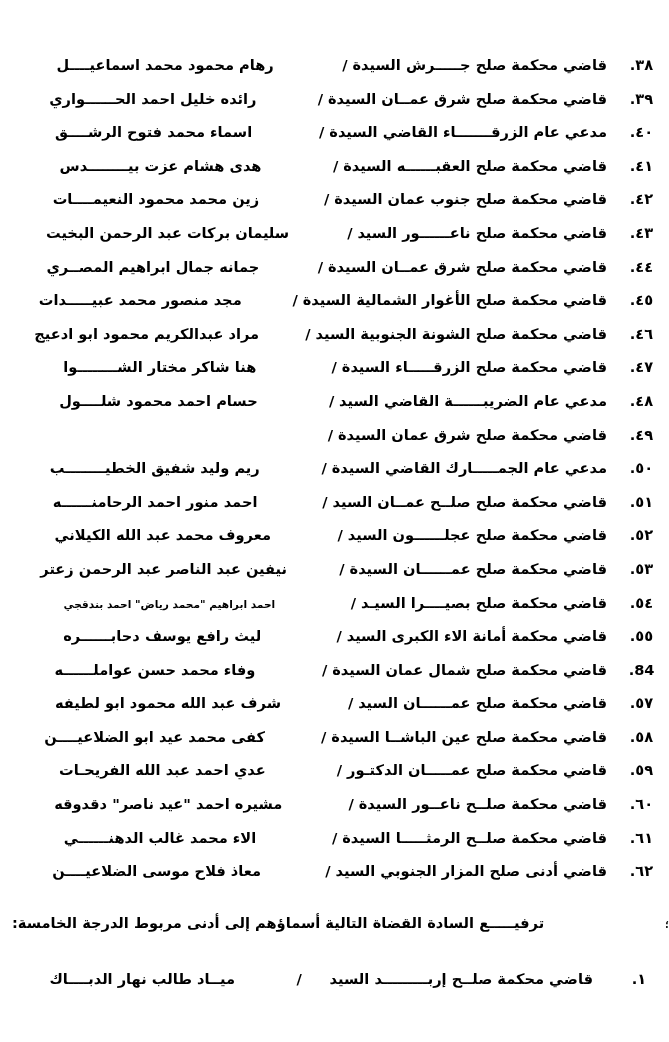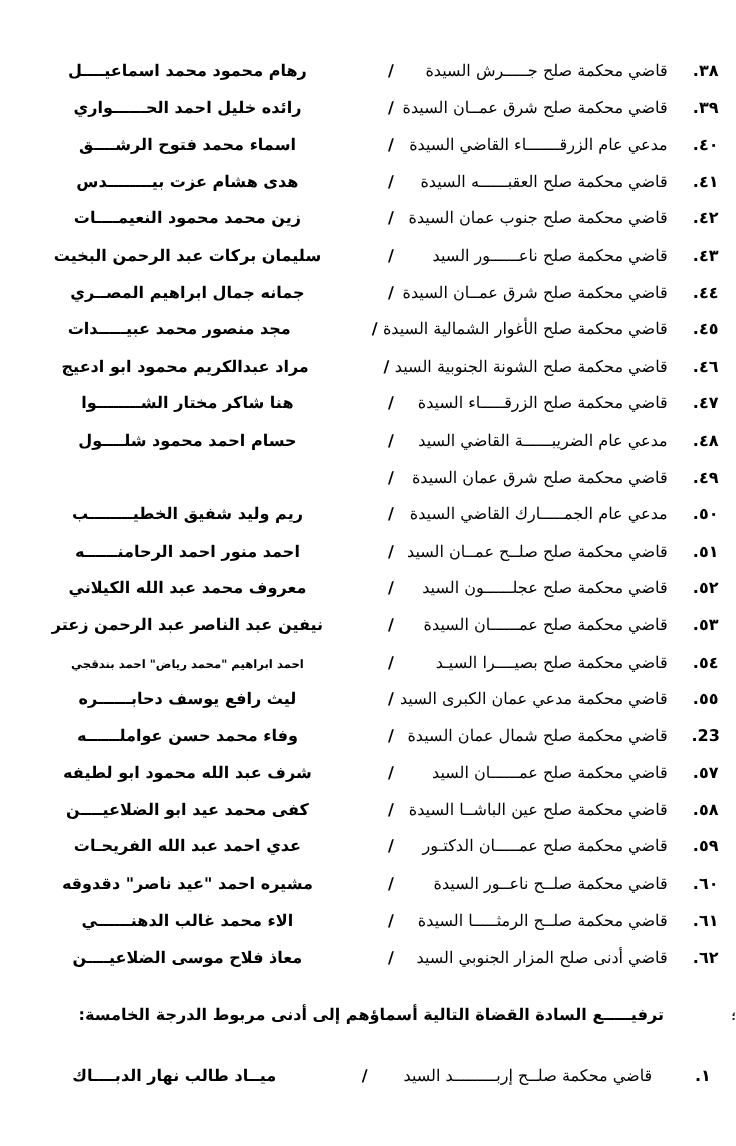--- a/index.html
+++ b/index.html
@@ -57,21 +57,21 @@
     font-size: 14.6px;
     font-weight: bold;
   }
 
   .entry-position {
     min-width: 248px;
     text-align: right;
     padding-left: 4px;
     box-sizing: border-box;
     font-size: 14.6px;
-    font-weight: normal;
+    font-weight: bold;
   }
 
   .entry-sep {
     padding: 0 1px 0 10px;
     font-weight: bold;
     font-size: 14.6px;
   }
 
   .entry-name {
     flex: 1 1 auto;
@@ -103,21 +103,21 @@
     min-width: 6px;
     text-align: right;
     font-size: 10px;
     font-weight: bold;
     color: #1a1a1a;
     overflow: hidden;
   }
 
   .promotion-text {
     flex: 1 1 auto;
-    text-align: center;
+    text-align: left;
     font-weight: bold;
     font-size: 14.6px;
     line-height: 30px;
     white-space: nowrap;
     padding-left: 12px;
   }
 
   
   .entry-list-second {
     position: absolute;
@@ -130,20 +130,21 @@
   }
 
   .entry-list-second .entry-num {
     width: 76px;
     min-width: 76px;
     padding-left: 16px;
   }
 
   .entry-list-second .entry-position {
     min-width: 258px;
+    margin-left: 23px;
   }
 </style>
 </head>
 <body>
 
 <div class="page">
 
   <ul class="entry-list">
     <li class="entry">
       <span class="entry-num">٣٨.</span>
@@ -241,26 +242,26 @@
       <span class="entry-name">نيفين عبد الناصر عبد الرحمن زعتر</span>
     </li>
     <li class="entry">
       <span class="entry-num">٥٤.</span>
       <span class="entry-position">قاضي محكمة صلح بصيــــرا السيـد</span>
       <span class="entry-sep">/</span>
       <span class="entry-name small">احمد ابراهيم "محمد رياض" احمد بندقجي</span>
     </li>
     <li class="entry">
       <span class="entry-num">٥٥.</span>
-      <span class="entry-position">قاضي محكمة مدعي عمان الكبرى السيد</span>
+      <span class="entry-position">قاضي محكمة أمانة الاء الكبرى السيد</span>
       <span class="entry-sep">/</span>
       <span class="entry-name">ليث رافع يوسف دحابــــــره</span>
     </li>
     <li class="entry">
-      <span class="entry-num">23.</span>
+      <span class="entry-num">84.</span>
       <span class="entry-position">قاضي محكمة صلح شمال عمان السيدة</span>
       <span class="entry-sep">/</span>
       <span class="entry-name">وفاء محمد حسن عواملــــــه</span>
     </li>
     <li class="entry">
       <span class="entry-num">٥٧.</span>
       <span class="entry-position">قاضي محكمة صلح عمــــــان السيد</span>
       <span class="entry-sep">/</span>
       <span class="entry-name">شرف عبد الله محمود ابو لطيفه</span>
     </li>

